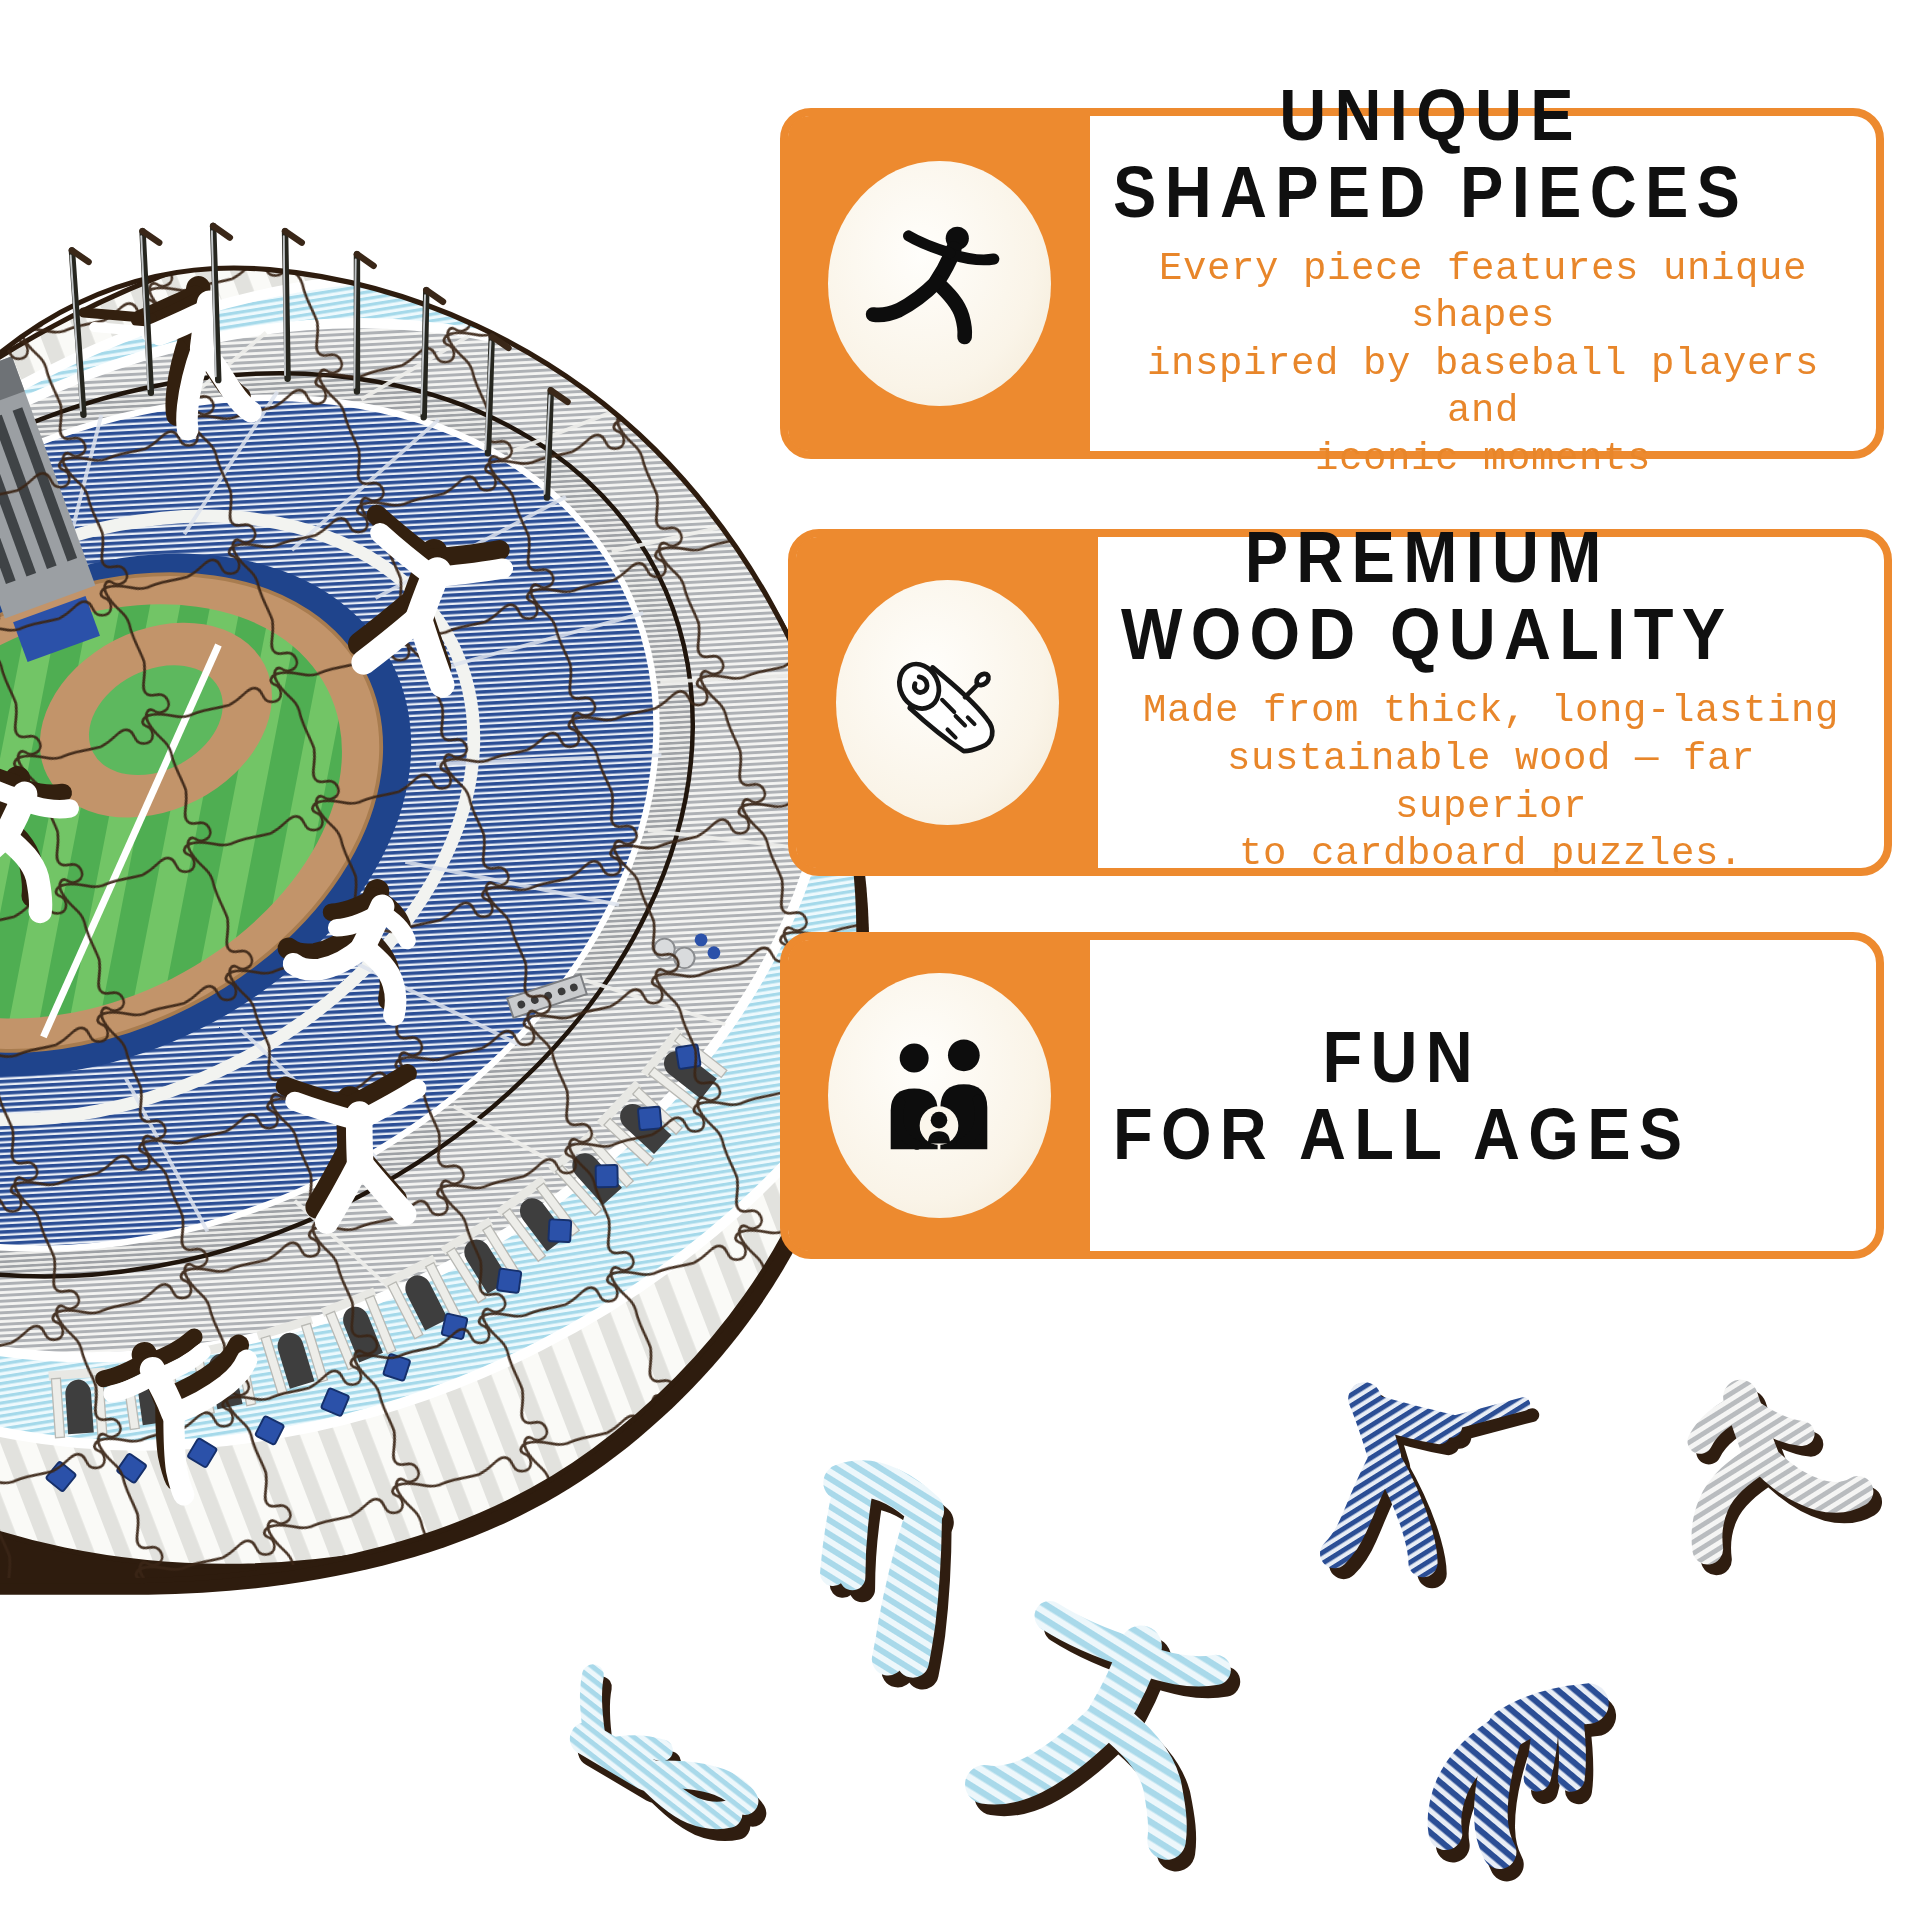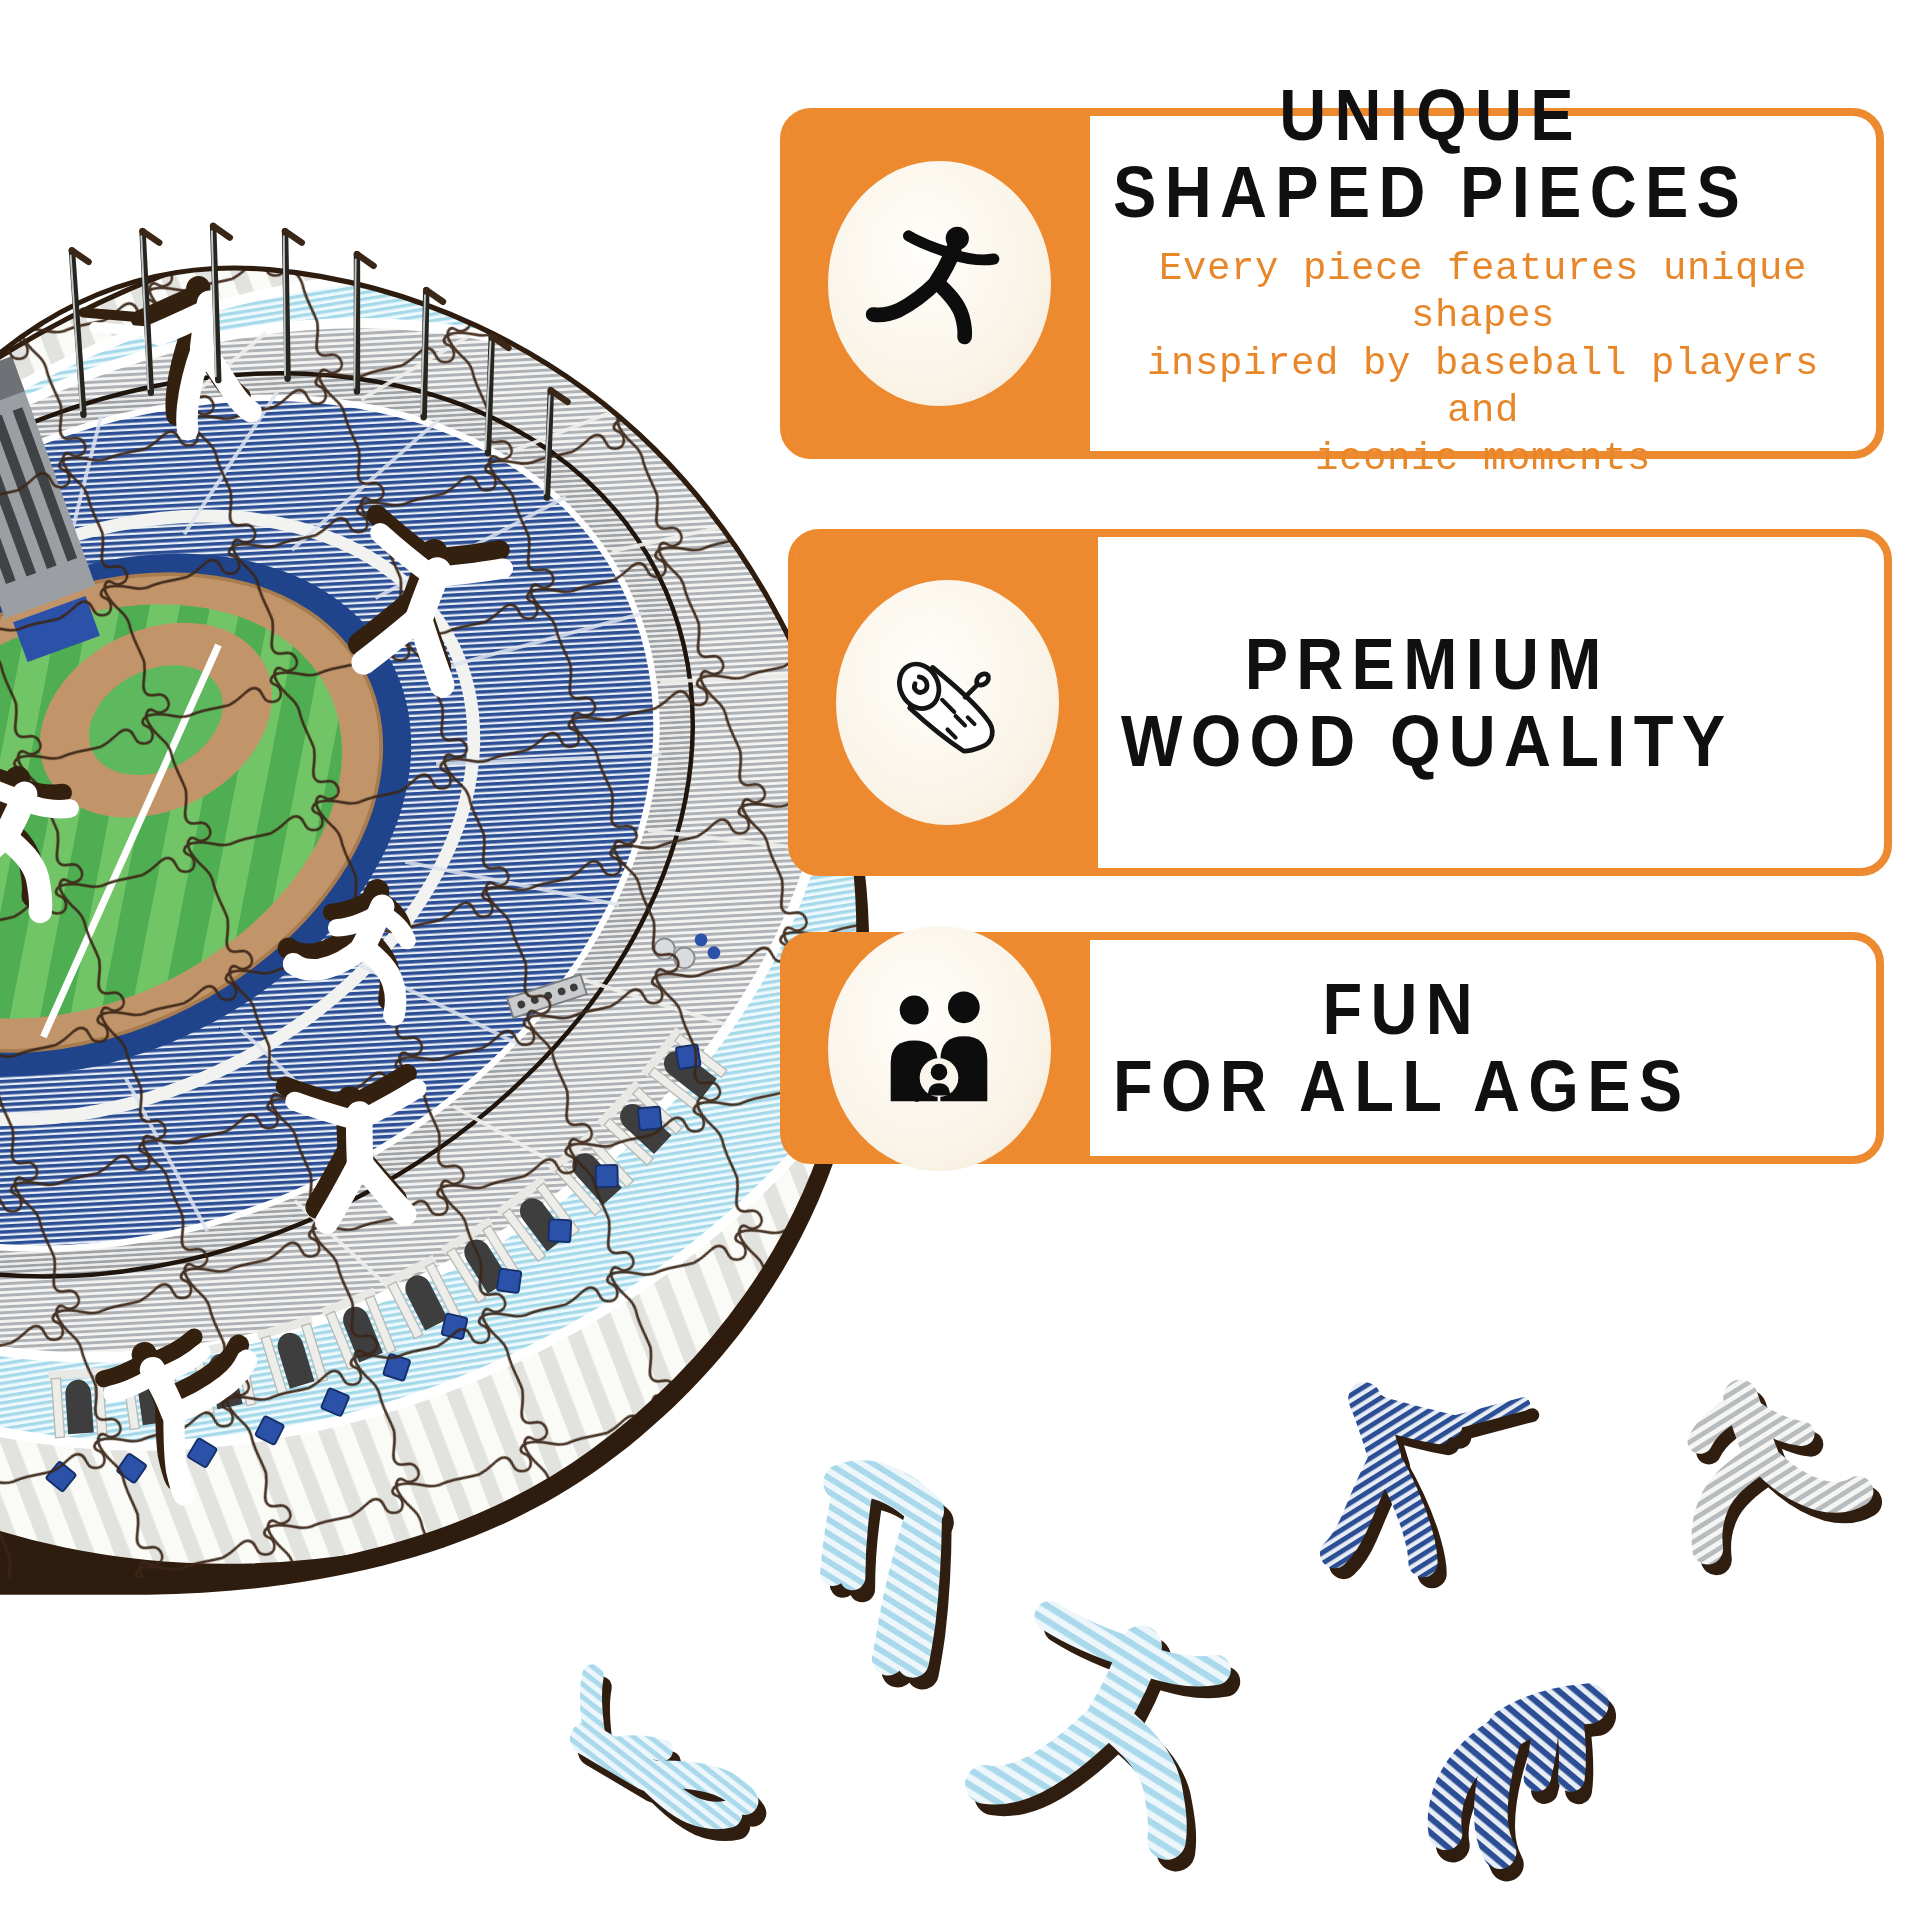--- a/index.html
+++ b/index.html
@@ -8,21 +8,21 @@
     background:#ffffff;
     font-family:"Liberation Sans",sans-serif;
   }
   #scene{position:absolute;left:0;top:0;width:1926px;height:1926px;z-index:1;pointer-events:none;}
   .card{
     position:absolute;left:780px;width:1104px;box-sizing:border-box;
     background:#ffffff;border:8.3px solid #ED8A2F;border-radius:31px;z-index:5;
   }
   .card.c1{top:108px;height:351px;}
   .card.c2{top:529px;height:347px;margin-left:8px;}
-  .card.c3{top:932px;height:232px;padding-left:12px;}
+  .card.c3{top:932px;height:327px;padding-left:12px;}
   .card-tab{
     position:absolute;left:0;top:0;bottom:0;width:302px;background:#ED8A2F;
     border-radius:21px 0 0 21px;display:flex;align-items:center;justify-content:center;
   }
   .icon-circle{
     width:223px;height:245px;border-radius:50%;
     background:radial-gradient(ellipse at 42% 38%, #FFFEFB 0%, #FAF4E8 62%, #F2E8D4 100%);
     display:flex;align-items:center;justify-content:center;
   }
   .card-text{
@@ -489,20 +489,23 @@
           <path d="M92 96 l18 18 M112 120 l14 14 M100 140 l12 12 M130 122 l10 10" fill="none" stroke-width="6"></path>
         </g>
       </svg>
     </div>
   </div>
   <div class="card-text">
     <div class="card-title">
       <span>PREMIUM</span>
       <span>WOOD QUALITY</span>
     </div>
+    <div class="card-body">Made from thick, long-lasting
+sustainable wood — far superior
+to cardboard puzzles.</div>
   </div>
 </div>
 
 <div class="card c3">
   <div class="card-tab">
     <div class="icon-circle">
       <svg width="138" height="132" viewBox="0 0 200 190">
         <circle cx="64" cy="40" r="21" fill="#0D0D0D"></circle>
         <circle cx="136" cy="36" r="23" fill="#0D0D0D"></circle>
         <path d="M30 172 L30 116 Q30 84 64 84 Q98 84 98 116 L98 172 Z" fill="#0D0D0D"></path>

